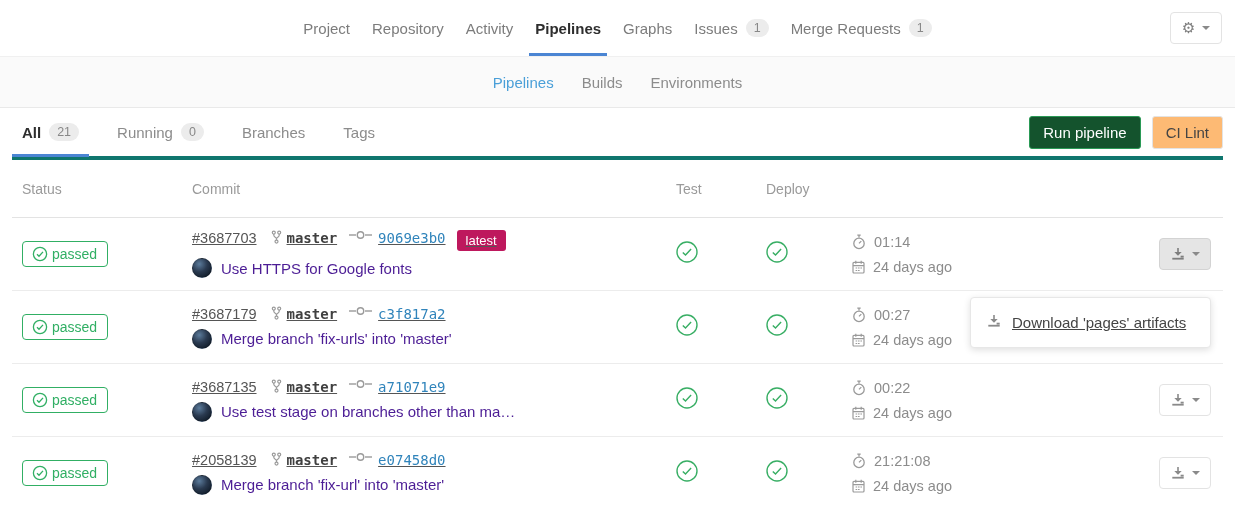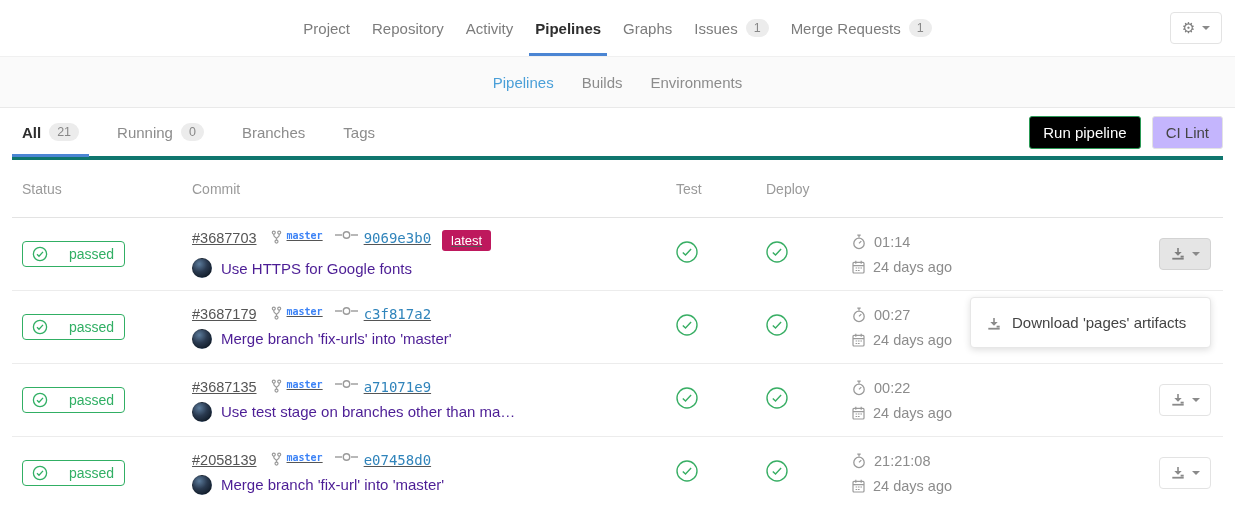--- a/index.html
+++ b/index.html
@@ -35,42 +35,42 @@
     border-bottom:4px solid #0f766e; }
   .tabs { flex:1; display:flex; height:100%; }
   .tab { position:relative; display:flex; align-items:center; gap:8px; padding:0 10px;
     margin-right:18px; font-size:15px; color:#8c8c8c; cursor:pointer; }
   .tab.active { color:#2e2e2e; font-weight:bold; }
   .tab.active::after { content:""; position:absolute; left:0; right:0; bottom:-1px;
     height:3px; background:#4b85d3; }
   .controls { display:flex; gap:11px; }
   .btn { border-radius:3px; font-size:15px; padding:7px 13px; cursor:pointer;
     font-family:inherit; }
-  .btn-run { background:#000000; border:1px solid #2a9a56; color:#fff; }
-  .btn-lint { background:#c4b5fd; border:1px solid #e3e3e3; color:#444; }
+  .btn-run { background:#14532d; border:1px solid #2a9a56; color:#fff; }
+  .btn-lint { background:#fdba74; border:1px solid #e3e3e3; color:#444; }
 
   
   .ptable { margin:0 12px; }
   .thead { display:flex; align-items:center; height:58px; border-bottom:1px solid #e3e3e3;
     color:#9a9a9a; font-size:14px; }
   .c-status { width:180px; padding-left:10px; }
   .c-commit { flex:1; }
   .c-test, .c-deploy { width:90px; padding-left:16px; }
   .c-time { width:170px; padding-left:12px; }
   .c-actions { width:213px; display:flex; justify-content:flex-end; padding-right:12px;
     position:relative; }
   .prow { display:flex; align-items:center; height:73px; border-bottom:1px solid #ececec; }
 
-  .ci-badge { display:inline-flex; align-items:center; gap:21px; border:1px solid #31af64;
+  .ci-badge { display:inline-flex; align-items:center; gap:4px; border:1px solid #31af64;
     color:#31af64; border-radius:4px; padding:4px 10px 4px 9px; font-size:14px; cursor:pointer; }
 
   .commit-l1 { display:flex; font-size:14.5px; color:#555;text-decoration:underline; }
   .branch-ico { margin:0 5px 0 14px; }
   .branch-name { font-family:"DejaVu Sans Mono","Liberation Mono",monospace;
-    font-weight:bold; font-size:10px; color:#3b82f6; }
+    font-weight:bold; font-size:14px; color:#404040; }
   .commit-ico { margin:0 6px 0 12px; }
   .sha { font-family:"DejaVu Sans Mono","Liberation Mono",monospace; font-size:14px;
     color:#3084bb; }
   .latest-badge { margin-left:11px; background:#be185d; color:#fff; font-size:13px;
     padding:3px 9px; border-radius:3px; }
   .commit-l2 { margin-top:7px; display:flex; align-items:center; gap:9px; }
   .avatar { width:20px; height:20px; border-radius:50%; flex:0 0 20px;
     background:radial-gradient(circle at 35% 28%, #5b7b9b 0%, #2a3a50 45%, #14202e 80%);
     border:1px solid rgba(0,0,0,.1); cursor:pointer; }
   .commit-msg { font-size:15px; color:#4c1d95; cursor:pointer; }
@@ -81,22 +81,22 @@
   .time-line svg { flex:0 0 auto; }
 
   .dl-btn { width:52px; height:32px; background:#fff; border:1px solid #e3e3e3;
     border-radius:4px; display:inline-flex; align-items:center; justify-content:center;
     gap:7px; cursor:pointer; }
   .dl-btn.open { background:#e5e5e5; border-color:#d3d3d3; }
 
   .dropdown-menu { position:absolute; top:59px; right:12px; width:241px; background:#fff;
     border:1px solid #e7e7e7; border-radius:4px; box-shadow:0 2px 7px rgba(0,0,0,.13);
     padding:8px 0; z-index:10; }
-  .dropdown-item { display:flex; align-items:flex-end; gap:11px; padding:8px 16px;
-    font-size:15px; color:#444; cursor:pointer; white-space:nowrap; }
+  .dropdown-item { display:flex; align-items:flex-start; gap:11px; padding:8px 16px;
+    font-size:15px; color:#444; cursor:pointer; white-space:nowrap;text-decoration:underline; }
 </style>
 </head>
 <body>
 
 <header class="topnav">
   <nav class="topnav-items">
     <a class="topnav-item">
         <span>Project</span>
       </a>
     <a class="topnav-item">

